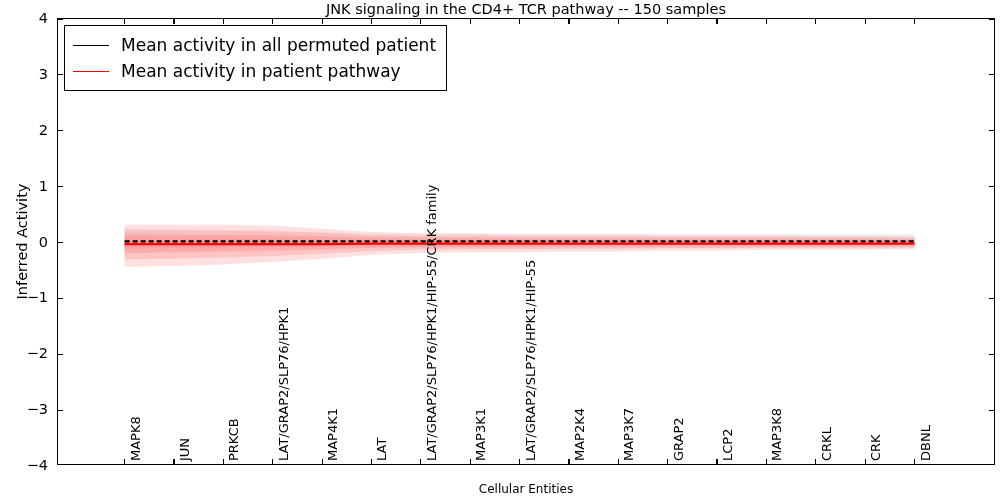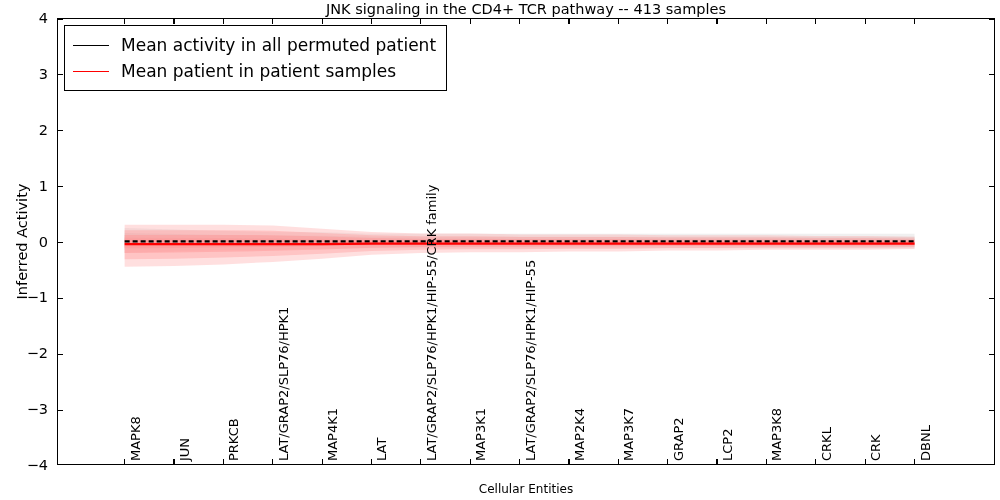--- a/index.html
+++ b/index.html
@@ -66,21 +66,21 @@
   }
   .legend-row{display:flex;align-items:center;height:26px;}
   .legend-swatch{width:36px;height:0;border-top-width:1.8px;border-top-style:solid;margin-right:12px;flex:0 0 auto;}
   .legend-text{font-size:17px;line-height:26px;white-space:nowrap;color:#000;}
 </style>
 </head>
 <body>
 
 <div id="figure">
 
-  <div id="chart-title">JNK signaling in the CD4+ TCR pathway -- 413 samples</div>
+  <div id="chart-title">JNK signaling in the CD4+ TCR pathway -- 150 samples</div>
 
   <div id="ylabel">Inferred Activity</div>
   <div id="ytick-layer">
       <div class="ytick" style="top: 465px;">
         <span class="tlabel">−4</span>
       </div>
       <div class="ytick" style="top: 409.125px;">
         <span class="tlabel">−3</span>
       </div>
       <div class="ytick" style="top: 353.25px;">
@@ -175,21 +175,21 @@
         <div class="ytick-in-r" style="top: -0.6px;"></div>
       </div>
 
     <div id="legend">
       <div class="legend-row">
         <span class="legend-swatch" style="border-top-color: rgb(0, 0, 0);"></span>
         <span class="legend-text">Mean activity in all permuted patient</span>
       </div>
       <div class="legend-row">
         <span class="legend-swatch" style="border-top-color: rgb(255, 0, 0);"></span>
-        <span class="legend-text">Mean patient in patient samples</span>
+        <span class="legend-text">Mean activity in patient pathway</span>
       </div>
     </div>
   </div>
 
   <div id="xlabel-layer">
       <div class="xlab" style="transform: translate(128.647px, 461px) rotate(-90deg);">MAPK8</div>
       <div class="xlab" style="transform: translate(178.016px, 461px) rotate(-90deg);">JUN</div>
       <div class="xlab" style="transform: translate(227.384px, 461px) rotate(-90deg);">PRKCB</div>
       <div class="xlab" style="transform: translate(276.753px, 461px) rotate(-90deg);">LAT/GRAP2/SLP76/HPK1</div>
       <div class="xlab" style="transform: translate(326.121px, 461px) rotate(-90deg);">MAP4K1</div>

